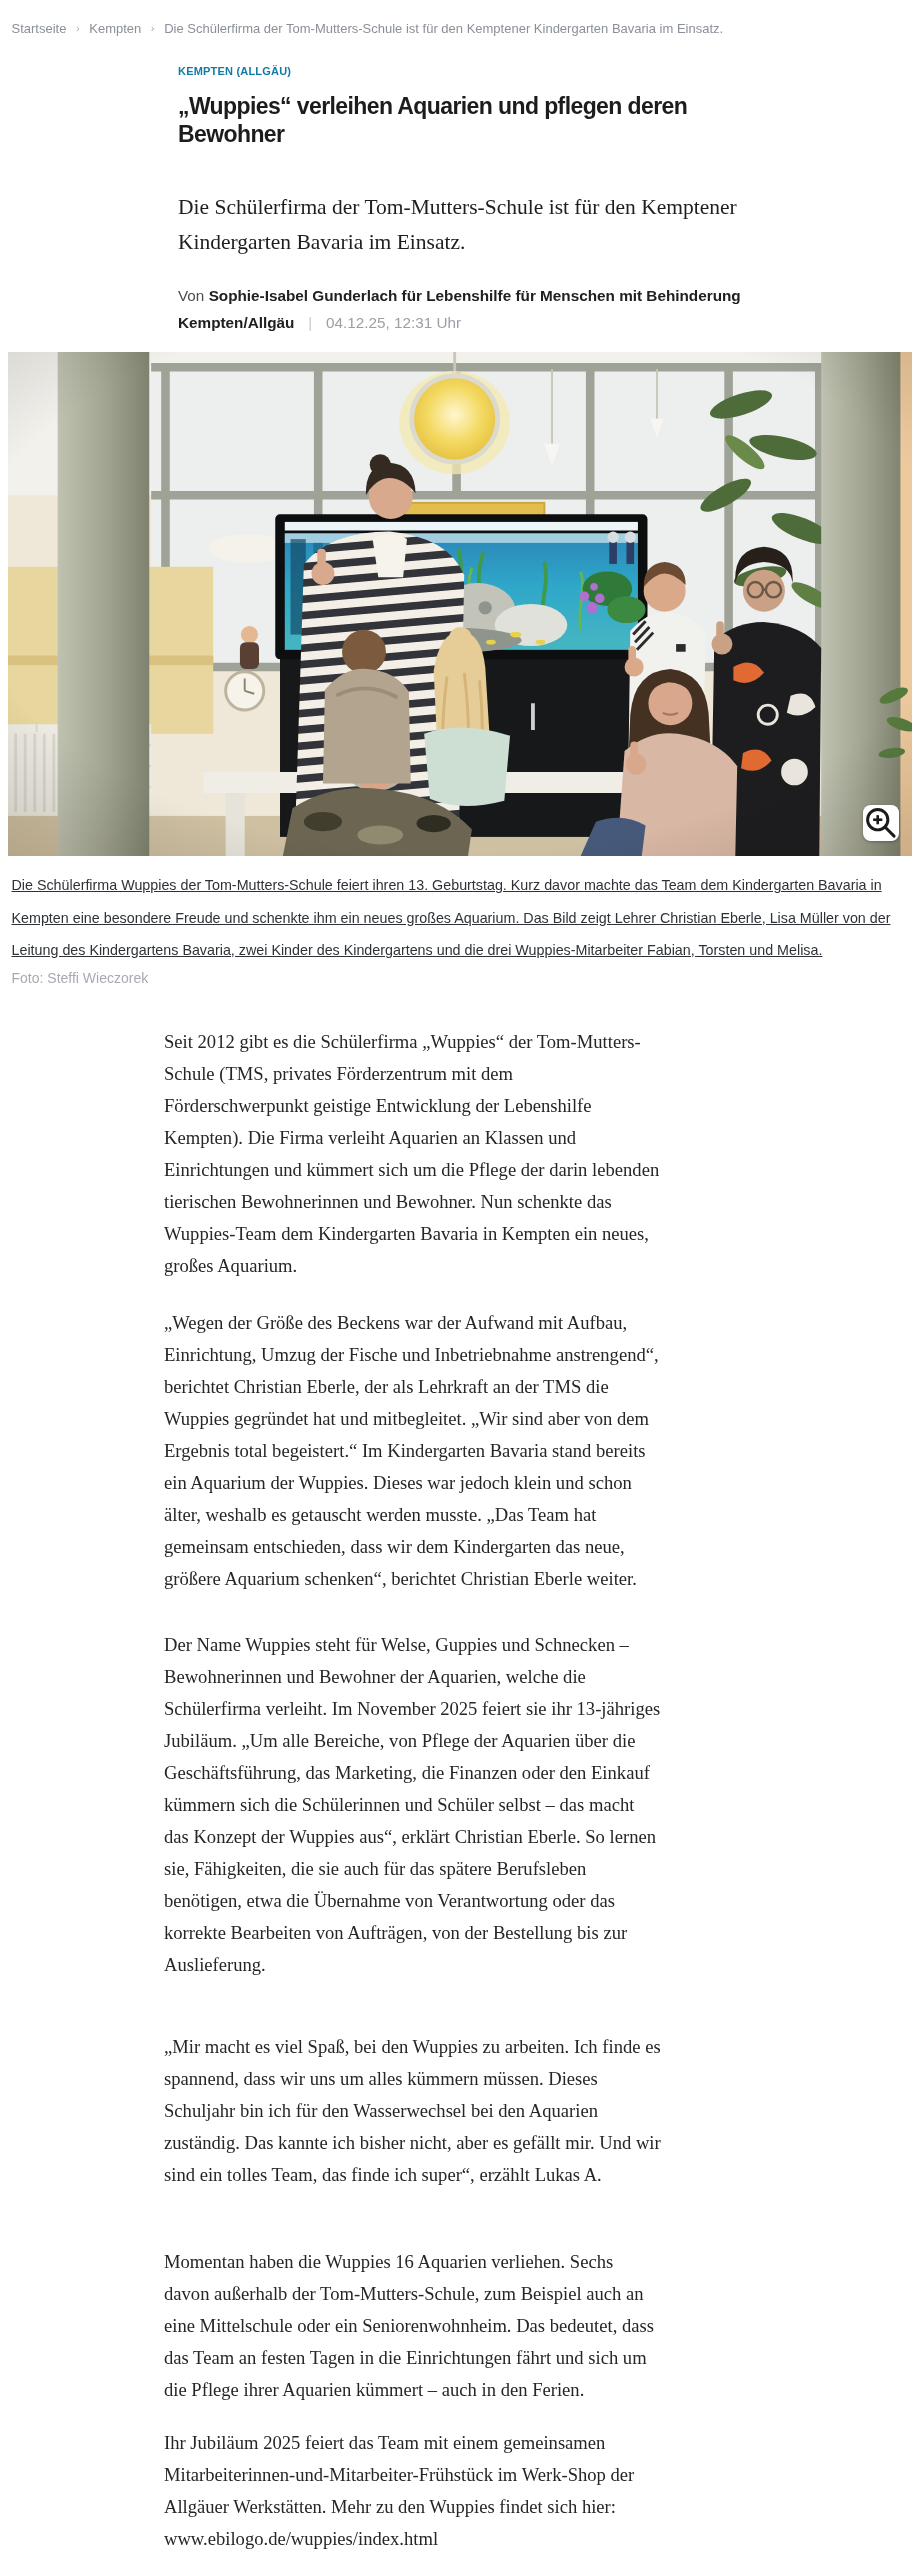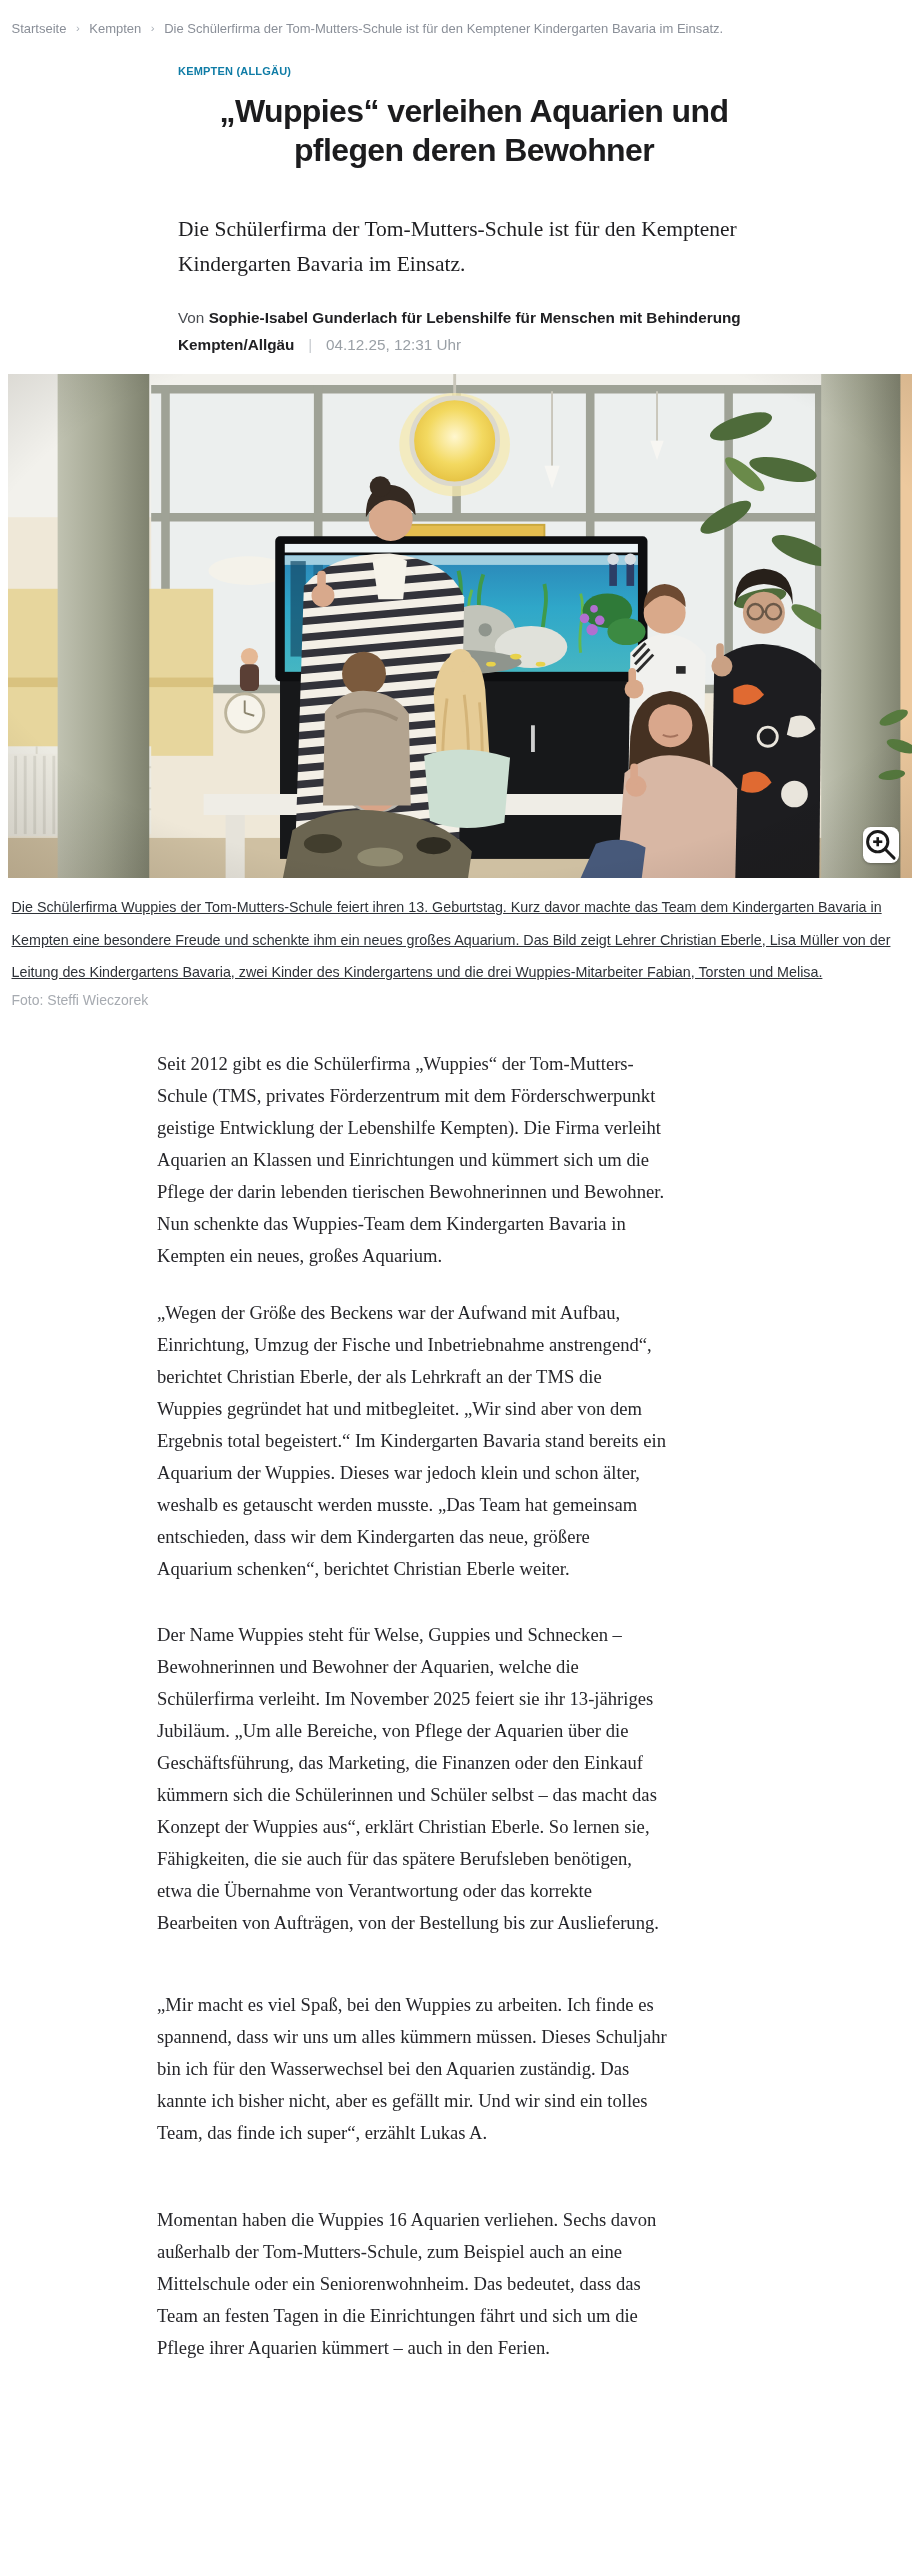--- a/index.html
+++ b/index.html
@@ -6,40 +6,40 @@
   body{width:920px;font-family:"Liberation Sans",sans-serif;color:#222;-webkit-font-smoothing:antialiased;}
 
   
   .breadcrumb{padding:21px 11.5px 0 11.5px;font-size:13px;color:#8a8f98;display:flex;align-items:center;gap:9.5px;white-space:nowrap;}
   .breadcrumb .crumb{color:#8a8f98;cursor:pointer;}
   .breadcrumb .sep{color:#aab0b8;font-size:11.5px;transform:translateY(-1px);}
 
   
   .article-header{margin:29px 0 0 178px;width:630px;}
   .kicker{color:#0f7ca6;font-weight:bold;font-size:11px;letter-spacing:0.2px;}
-  h1.headline{font-size:32px;line-height:1.22;letter-spacing:-0.6px;color:#1c1c1e;font-weight:bold;margin:15.3px 0 0;width:592px;text-align:center;}
+  h1.headline{font-size:23px;line-height:1.22;letter-spacing:-0.6px;color:#1c1c1e;font-weight:bold;margin:15.3px 0 0;width:592px;}
   .subtitle{font-family:"Liberation Serif",serif;font-size:21.5px;line-height:1.62;color:#1e1e21;margin-top:42px;width:649px;}
   .byline{margin-top:23px;font-size:15.3px;line-height:1.75;width:592px;color:#4a4d52;}
   .byline b{color:#202023;}
   .byline .pipe{color:#c9ccd1;margin:0 9.5px;}
   .byline .date{color:#9aa0a6;}
 
   
   figure.photo{position:relative;margin:15.3px 7.6px 0;height:504px;overflow:hidden;background:#e8e0cc;padding:0;}
   figure.photo svg{display:block;width:100%;height:100%;}
   .zoom-btn{position:absolute;right:13.4px;bottom:15.3px;width:36px;height:36px;background:#fff;border:none;border-radius:7.6px;display:flex;align-items:center;justify-content:center;box-shadow:0 1px 2.9px rgba(0,0,0,.28);cursor:pointer;padding:0;}
 
   
   .caption-wrap{margin:13.4px 11.5px 0;width:895px;}
   .caption{font-size:14.3px;line-height:2.26;color:#2e3238;text-decoration:underline;}
   .credit{font-size:14px;color:#a7abb1;margin-top:3.8px;}
 
   
   .body-col{margin:40px 0 0 157px;width:511px;font-family:"Liberation Serif",serif;font-size:18.6px;line-height:32px;color:#26262a;padding-bottom:50px;}
-  .body-col p{margin:0;}
+  .body-col p{margin:7px;}
   .body-col p.gap-a{margin-bottom:25px;}
   .body-col p.gap-b{margin-bottom:34px;}
   .body-col p.gap-c{margin-bottom:50px;}
   .body-col p.gap-d{margin-bottom:55px;}
   .body-col p.gap-e{margin-bottom:21px;}
 </style>
 </head>
 <body>
 
 <nav class="breadcrumb">
@@ -331,14 +331,15 @@
   <div class="caption">Die Schülerfirma Wuppies der Tom-Mutters-Schule feiert ihren 13. Geburtstag. Kurz davor machte das Team dem Kindergarten Bavaria in Kempten eine besondere Freude und schenkte ihm ein neues großes Aquarium. Das Bild zeigt Lehrer Christian Eberle, Lisa Müller von der Leitung des Kindergartens Bavaria, zwei Kinder des Kindergartens und die drei Wuppies-Mitarbeiter Fabian, Torsten und Melisa.</div>
   <div class="credit">Foto: Steffi Wieczorek</div>
 </div>
 
 <article class="body-col">
   <p class="gap-a">Seit 2012 gibt es die Schülerfirma „Wuppies“ der Tom-Mutters-Schule (TMS, privates Förderzentrum mit dem Förderschwerpunkt geistige Entwicklung der Lebenshilfe Kempten). Die Firma verleiht Aquarien an Klassen und Einrichtungen und kümmert sich um die Pflege der darin lebenden tierischen Bewohnerinnen und Bewohner. Nun schenkte das Wuppies-Team dem Kindergarten Bavaria in Kempten ein neues, großes Aquarium.</p>
   <p class="gap-b">„Wegen der Größe des Beckens war der Aufwand mit Aufbau, Einrichtung, Umzug der Fische und Inbetriebnahme anstrengend“, berichtet Christian Eberle, der als Lehrkraft an der TMS die Wuppies gegründet hat und mitbegleitet. „Wir sind aber von dem Ergebnis total begeistert.“ Im Kindergarten Bavaria stand bereits ein Aquarium der Wuppies. Dieses war jedoch klein und schon älter, weshalb es getauscht werden musste. „Das Team hat gemeinsam entschieden, dass wir dem Kindergarten das neue, größere Aquarium schenken“, berichtet Christian Eberle weiter.</p>
   <p class="gap-c">Der Name Wuppies steht für Welse, Guppies und Schnecken – Bewohnerinnen und Bewohner der Aquarien, welche die Schülerfirma verleiht. Im November 2025 feiert sie ihr 13-jähriges Jubiläum. „Um alle Bereiche, von Pflege der Aquarien über die Geschäftsführung, das Marketing, die Finanzen oder den Einkauf kümmern sich die Schülerinnen und Schüler selbst – das macht das Konzept der Wuppies aus“, erklärt Christian Eberle. So lernen sie, Fähigkeiten, die sie auch für das spätere Berufsleben benötigen, etwa die Übernahme von Verantwortung oder das korrekte Bearbeiten von Aufträgen, von der Bestellung bis zur Auslieferung.</p>
   <p class="gap-d">„Mir macht es viel Spaß, bei den Wuppies zu arbeiten. Ich finde es spannend, dass wir uns um alles kümmern müssen. Dieses Schuljahr bin ich für den Wasserwechsel bei den Aquarien zuständig. Das kannte ich bisher nicht, aber es gefällt mir. Und wir sind ein tolles Team, das finde ich super“, erzählt Lukas A.</p>
   <p class="gap-e">Momentan haben die Wuppies 16 Aquarien verliehen. Sechs davon außerhalb der Tom-Mutters-Schule, zum Beispiel auch an eine Mittelschule oder ein Seniorenwohnheim. Das bedeutet, dass das Team an festen Tagen in die Einrichtungen fährt und sich um die Pflege ihrer Aquarien kümmert – auch in den Ferien.</p>
+  <p>Ihr Jubiläum 2025 feiert das Team mit einem gemeinsamen Mitarbeiterinnen-und-Mitarbeiter-Frühstück im Werk-Shop der Allgäuer Werkstätten. Mehr zu den Wuppies findet sich hier: www.ebilogo.de/wuppies/index.html</p>
 </article>
 
 
 </body></html>

